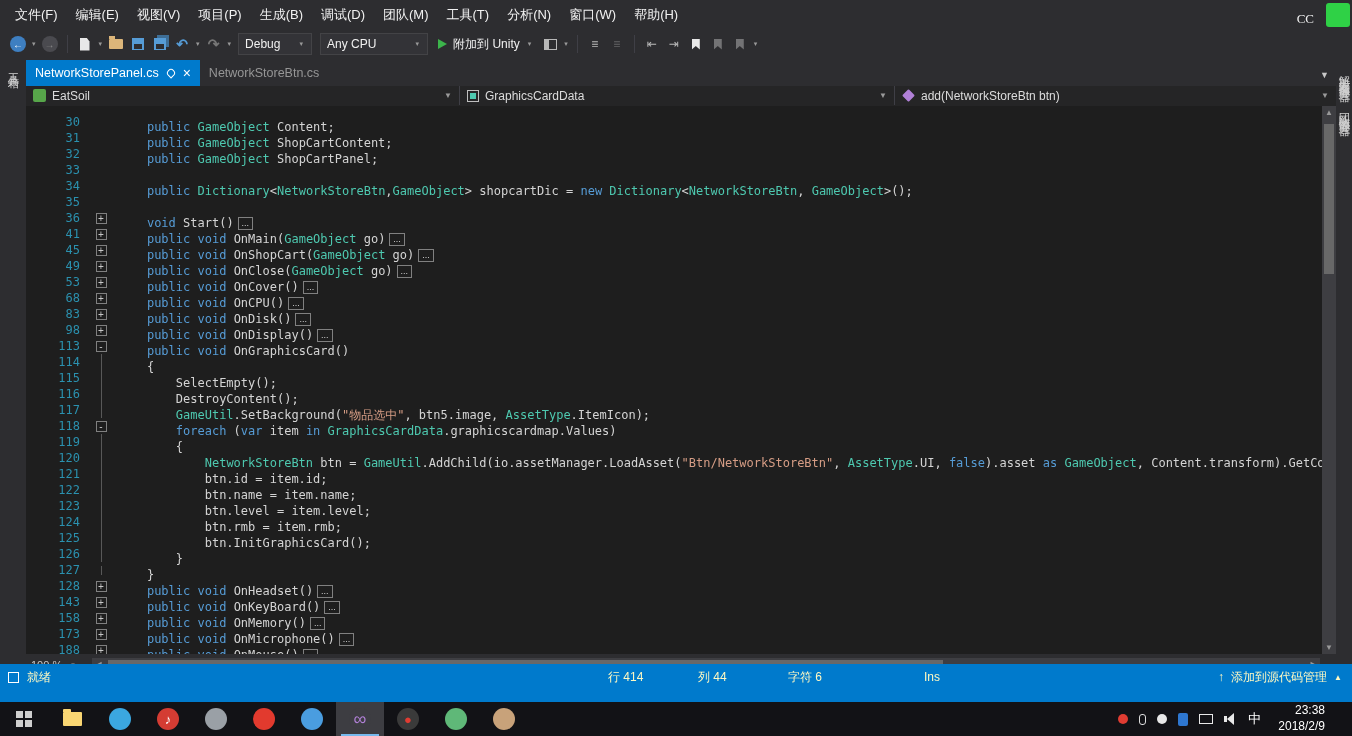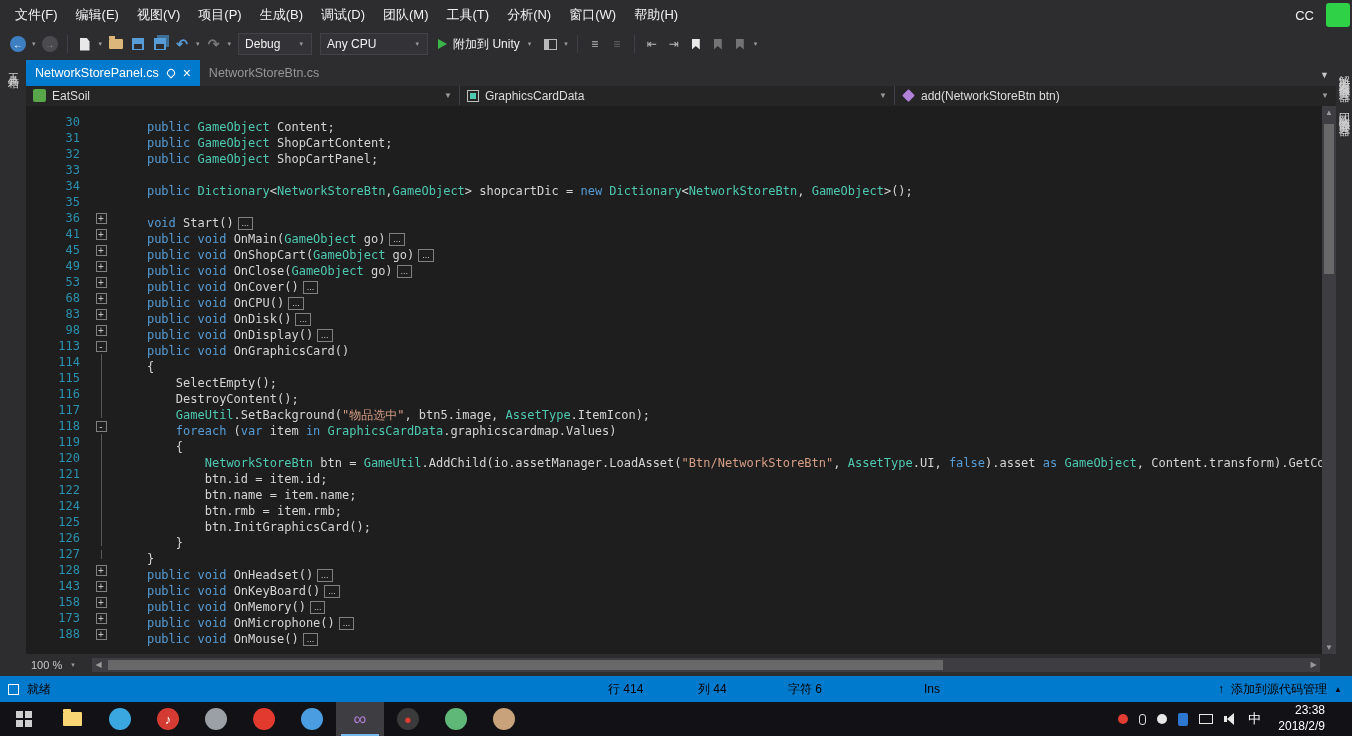--- a/index.html
+++ b/index.html
@@ -3,21 +3,21 @@
 <meta charset="utf-8">
 <style>
   * { margin:0; padding:0; box-sizing:border-box; }
   html,body { width:1352px; height:736px; overflow:hidden; }
   body { position:relative; background:#1E1E1E; font-family:"Liberation Sans",sans-serif; cursor:default; }
 
   
   #menu-bar { position:absolute; top:0; left:0; right:0; height:30px; background:#2D2D30; display:flex; align-items:center; color:#F1F1F1; font-size:13px; z-index:5; }
   #menu-items { display:flex; padding-left:6px; }
   .menu-item { padding:5px 9px; }
-  #menu-right { margin-left:auto; display:flex; align-items:center; gap:10px; }
+  #menu-right { margin-left:auto; display:flex; align-items:flex-end; gap:10px;font-family:Liberation Serif, serif; }
   .cc-label { color:#F1F1F1; padding-right:2px; }
   .green-app { width:24px; height:24px; background:#2FD146; border-radius:3px; margin-right:2px; }
 
   
   #toolbar { position:absolute; top:30px; left:0; right:0; height:28px; background:#2D2D30; display:flex; align-items:center; padding-left:8px; gap:2px; color:#C8C8C8; }
   .ticon { height:22px; min-width:20px; display:flex; align-items:center; justify-content:center; font-size:13px; }
   .dd { font-size:7px; color:#999; padding:0 2px; }
   .tsep { width:1px; height:18px; background:#3F3F46; margin:0 5px; }
   .navcirc { width:16px; height:16px; border-radius:50%; display:flex; align-items:center; justify-content:center; font-size:10px; color:#fff; }
   .navcirc.back { background:#3E7FC1; }
@@ -91,21 +91,21 @@
   .vs-thumb { position:absolute; left:2px; right:2px; top:18px; height:150px; background:#686868; }
 
   #hscroll-row { position:absolute; left:0; right:14px; bottom:0; height:22px; background:#2D2D30; display:flex; align-items:center; }
   #zoom { width:66px; height:18px; display:flex; align-items:center; gap:7px; color:#C8C8C8; font-size:11px; padding:0 5px; }
   #hscroll { position:relative; flex:1; height:14px; background:#3E3E42; margin-right:2px; }
   .hs-arrow { position:absolute; top:0; bottom:0; width:13px; color:#999; font-size:8px; text-align:center; line-height:14px; }
   .hs-arrow.left { left:0; } .hs-arrow.right { right:0; }
   .hs-thumb { position:absolute; top:2px; bottom:2px; left:16px; width:68%; background:#686868; }
 
   
-  #status-bar { position:absolute; left:0; right:0; bottom:34px; height:26px; background:#007ACC; color:#000000; font-size:12px; }
+  #status-bar { position:absolute; left:0; right:0; bottom:34px; height:38px; background:#007ACC; color:#fef9c3; font-size:12px; }
   .sb-item { position:absolute; top:0; height:26px; display:flex; align-items:center; }
   .sb-icon { width:11px; height:11px; border:1px solid #fff; margin-right:8px; }
   #sb-left { left:8px; }
   #sb-line { left:608px; } #sb-col { left:698px; } #sb-char { left:788px; } #sb-ins { left:924px; }
   #sb-right { right:10px; gap:7px; }
   .sb-up { font-size:12px; } .sb-tri { font-size:8px; }
 
   
   #taskbar { position:absolute; left:0; right:0; bottom:0; height:34px; background:#121216; display:flex; align-items:stretch; }
   .tb-app { width:48px; display:flex; align-items:center; justify-content:center; position:relative; flex:none; }
@@ -280,20 +280,21 @@
         <div class="code-line"><span class="ln">113</span><span class="chg"></span><span class="fold"><span class="fold-box">-</span></span><span class="code"><span class="tk-p">    </span><span class="tk-k">public</span><span class="tk-p"> </span><span class="tk-k">void</span><span class="tk-p"> OnGraphicsCard()</span></span></div>
         <div class="code-line"><span class="ln">114</span><span class="chg"></span><span class="fold"><span class="fold-guide"></span></span><span class="code"><span class="tk-p">    {</span></span></div>
         <div class="code-line"><span class="ln">115</span><span class="chg"></span><span class="fold"><span class="fold-guide"></span></span><span class="code"><span class="tk-p">        SelectEmpty();</span></span></div>
         <div class="code-line"><span class="ln">116</span><span class="chg"></span><span class="fold"><span class="fold-guide"></span></span><span class="code"><span class="tk-p">        DestroyContent();</span></span></div>
         <div class="code-line"><span class="ln">117</span><span class="chg"></span><span class="fold"><span class="fold-guide"></span></span><span class="code"><span class="tk-p">        </span><span class="tk-t">GameUtil</span><span class="tk-p">.SetBackground(</span><span class="tk-s">"物品选中"</span><span class="tk-p">, btn5.image, </span><span class="tk-t">AssetType</span><span class="tk-p">.ItemIcon);</span></span></div>
         <div class="code-line"><span class="ln">118</span><span class="chg"></span><span class="fold"><span class="fold-box">-</span></span><span class="code"><span class="tk-p">        </span><span class="tk-k">foreach</span><span class="tk-p"> (</span><span class="tk-k">var</span><span class="tk-p"> item </span><span class="tk-k">in</span><span class="tk-p"> </span><span class="tk-t">GraphicsCardData</span><span class="tk-p">.graphicscardmap.Values)</span></span></div>
         <div class="code-line"><span class="ln">119</span><span class="chg"></span><span class="fold"><span class="fold-guide"></span></span><span class="code"><span class="tk-p">        {</span></span></div>
         <div class="code-line"><span class="ln">120</span><span class="chg"></span><span class="fold"><span class="fold-guide"></span></span><span class="code"><span class="tk-p">            </span><span class="tk-t">NetworkStoreBtn</span><span class="tk-p"> btn = </span><span class="tk-t">GameUtil</span><span class="tk-p">.AddChild(io.assetManager.LoadAsset(</span><span class="tk-s">"Btn/NetworkStoreBtn"</span><span class="tk-p">, </span><span class="tk-t">AssetType</span><span class="tk-p">.UI, </span><span class="tk-k">false</span><span class="tk-p">).asset </span><span class="tk-k">as</span><span class="tk-p"> </span><span class="tk-t">GameObject</span><span class="tk-p">, Content.transform).GetCompon</span></span></div>
         <div class="code-line"><span class="ln">121</span><span class="chg"></span><span class="fold"><span class="fold-guide"></span></span><span class="code"><span class="tk-p">            btn.id = item.id;</span></span></div>
         <div class="code-line"><span class="ln">122</span><span class="chg"></span><span class="fold"><span class="fold-guide"></span></span><span class="code"><span class="tk-p">            btn.name = item.name;</span></span></div>
+        <div class="code-line"><span class="ln">123</span><span class="chg"></span><span class="fold"><span class="fold-guide"></span></span><span class="code"><span class="tk-p">            btn.level = item.level;</span></span></div>
         <div class="code-line"><span class="ln">124</span><span class="chg"></span><span class="fold"><span class="fold-guide"></span></span><span class="code"><span class="tk-p">            btn.rmb = item.rmb;</span></span></div>
         <div class="code-line"><span class="ln">125</span><span class="chg on"></span><span class="fold"><span class="fold-guide"></span></span><span class="code"><span class="tk-p">            btn.InitGraphicsCard();</span></span></div>
         <div class="code-line"><span class="ln">126</span><span class="chg"></span><span class="fold"><span class="fold-guide"></span></span><span class="code"><span class="tk-p">        }</span></span></div>
         <div class="code-line"><span class="ln">127</span><span class="chg"></span><span class="fold"><span class="fold-guide end"></span></span><span class="code"><span class="tk-p">    }</span></span></div>
         <div class="code-line"><span class="ln">128</span><span class="chg"></span><span class="fold"><span class="fold-box">+</span></span><span class="code"><span class="tk-p">    </span><span class="tk-k">public</span><span class="tk-p"> </span><span class="tk-k">void</span><span class="tk-p"> OnHeadset()</span><span class="collapse-badge">...</span></span></div>
         <div class="code-line"><span class="ln">143</span><span class="chg"></span><span class="fold"><span class="fold-box">+</span></span><span class="code"><span class="tk-p">    </span><span class="tk-k">public</span><span class="tk-p"> </span><span class="tk-k">void</span><span class="tk-p"> OnKeyBoard()</span><span class="collapse-badge">...</span></span></div>
         <div class="code-line"><span class="ln">158</span><span class="chg"></span><span class="fold"><span class="fold-box">+</span></span><span class="code"><span class="tk-p">    </span><span class="tk-k">public</span><span class="tk-p"> </span><span class="tk-k">void</span><span class="tk-p"> OnMemory()</span><span class="collapse-badge">...</span></span></div>
         <div class="code-line"><span class="ln">173</span><span class="chg"></span><span class="fold"><span class="fold-box">+</span></span><span class="code"><span class="tk-p">    </span><span class="tk-k">public</span><span class="tk-p"> </span><span class="tk-k">void</span><span class="tk-p"> OnMicrophone()</span><span class="collapse-badge">...</span></span></div>
         <div class="code-line"><span class="ln">188</span><span class="chg"></span><span class="fold"><span class="fold-box">+</span></span><span class="code"><span class="tk-p">    </span><span class="tk-k">public</span><span class="tk-p"> </span><span class="tk-k">void</span><span class="tk-p"> OnMouse()</span><span class="collapse-badge">...</span></span></div>
       </div>

